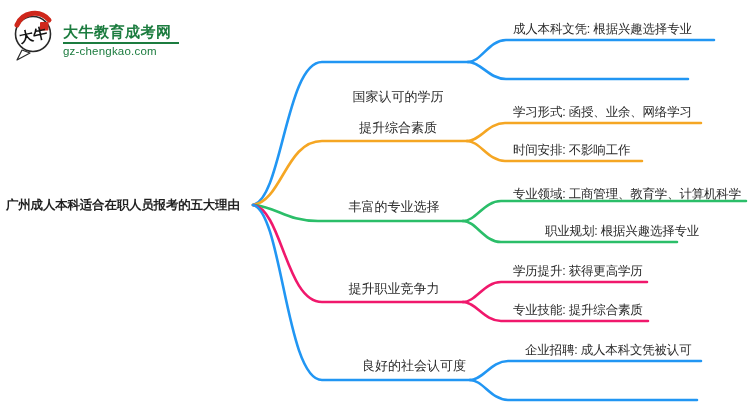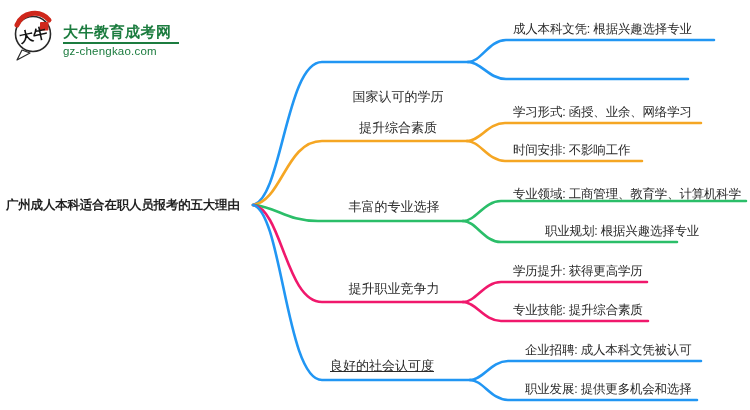--- a/index.html
+++ b/index.html
@@ -75,25 +75,24 @@
     <div class="site-divider"></div>
     <div class="site-url">gz-chengkao.com</div>
   </div>
 
   <div class="node root">广州成人本科适合在职人员报考的五大理由</div>
 
   <div class="node blabel" style="left:320px;top:41px;margin-top:47px;">国家认可的学历</div>
   <div class="node blabel" style="left:320px;top:119px;">提升综合素质</div>
   <div class="node blabel" style="left:316px;top:198px;">丰富的专业选择</div>
   <div class="node blabel" style="left:316px;top:280px;">提升职业竞争力</div>
-  <div class="node blabel" style="left:304px;top:357px;text-decoration:underline;">良好的社会认可度</div>
+  <div class="node blabel" style="left:336px;top:357px;">良好的社会认可度</div>
 
   <div class="node leaf" style="left:513px;top:21px;">成人本科文凭: 根据兴趣选择专业</div>
   <div class="node leaf" style="left:513px;top:104px;">学习形式: 函授、业余、网络学习</div>
   <div class="node leaf" style="left:513px;top:142px;">时间安排: 不影响工作</div>
   <div class="node leaf" style="left:513px;top:178px;margin-top:8px;">专业领域: 工商管理、教育学、计算机科学</div>
   <div class="node leaf" style="left:513px;top:223px;margin-left:32px;">职业规划: 根据兴趣选择专业</div>
   <div class="node leaf" style="left:513px;top:263px;">学历提升: 获得更高学历</div>
   <div class="node leaf" style="left:513px;top:302px;">专业技能: 提升综合素质</div>
   <div class="node leaf" style="left:525px;top:342px;">企业招聘: 成人本科文凭被认可</div>
-  <div class="node leaf" style="left:525px;top:381px;">职业发展: 提供更多机会和选择</div>
 
 </div>
 
 </body></html>

